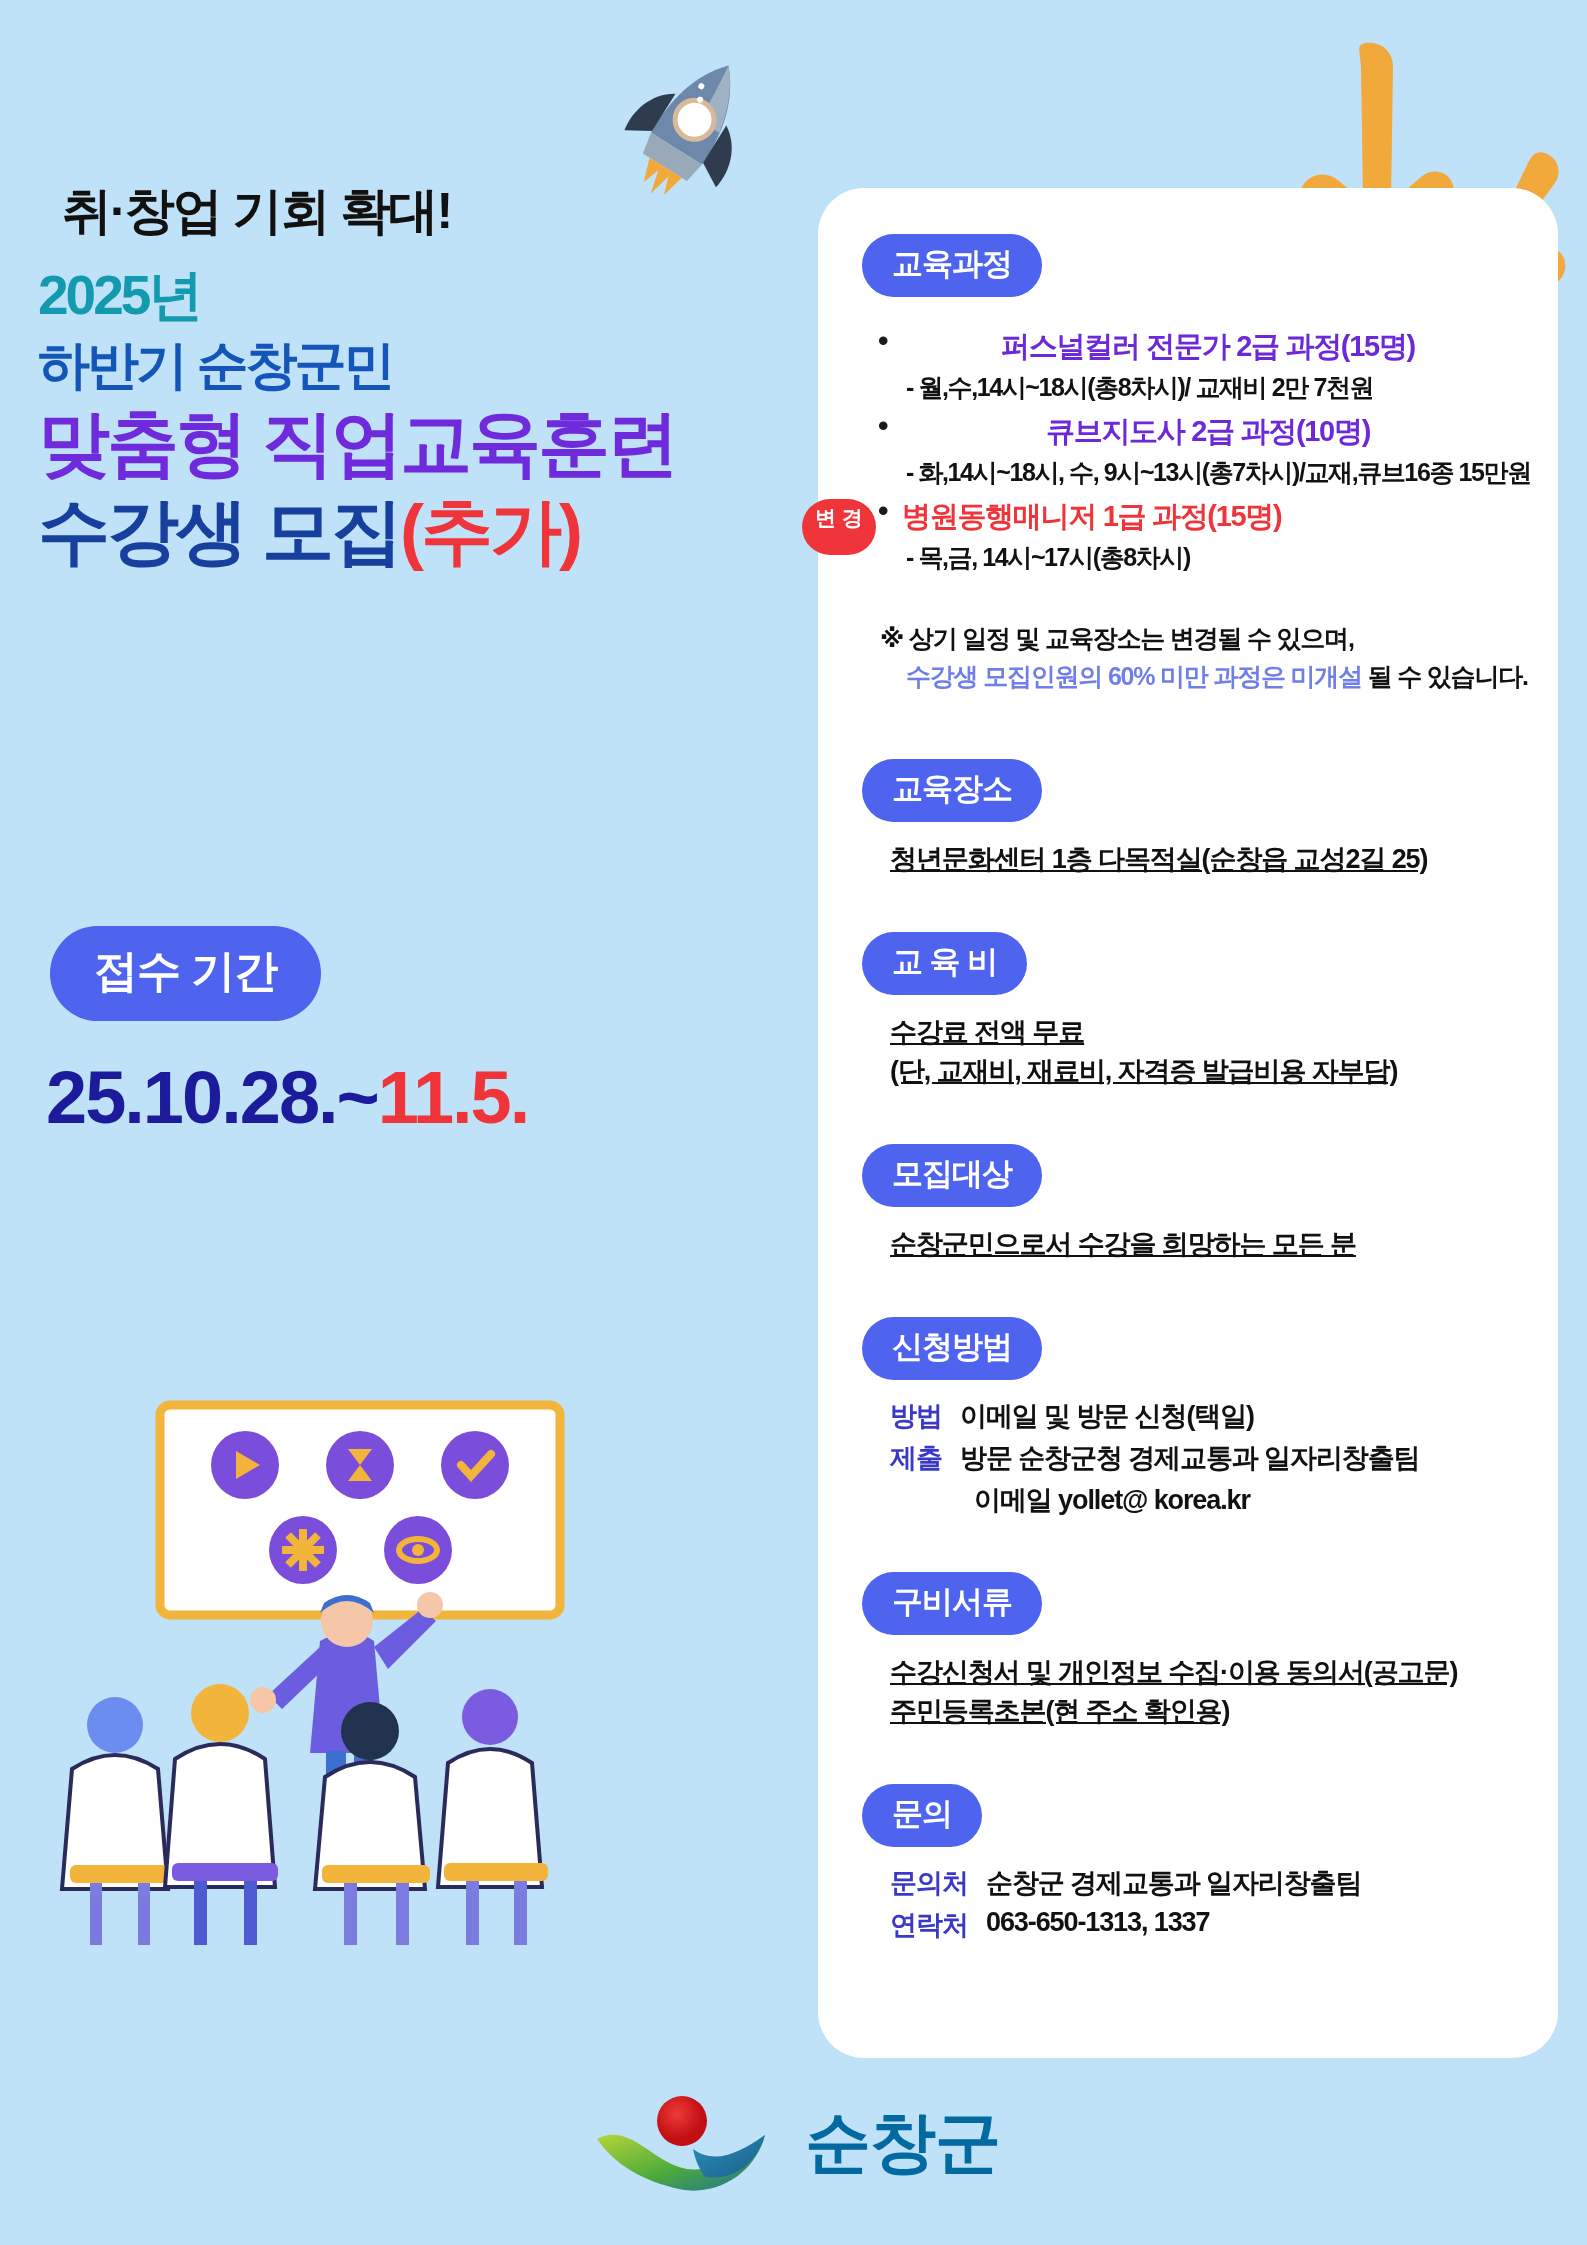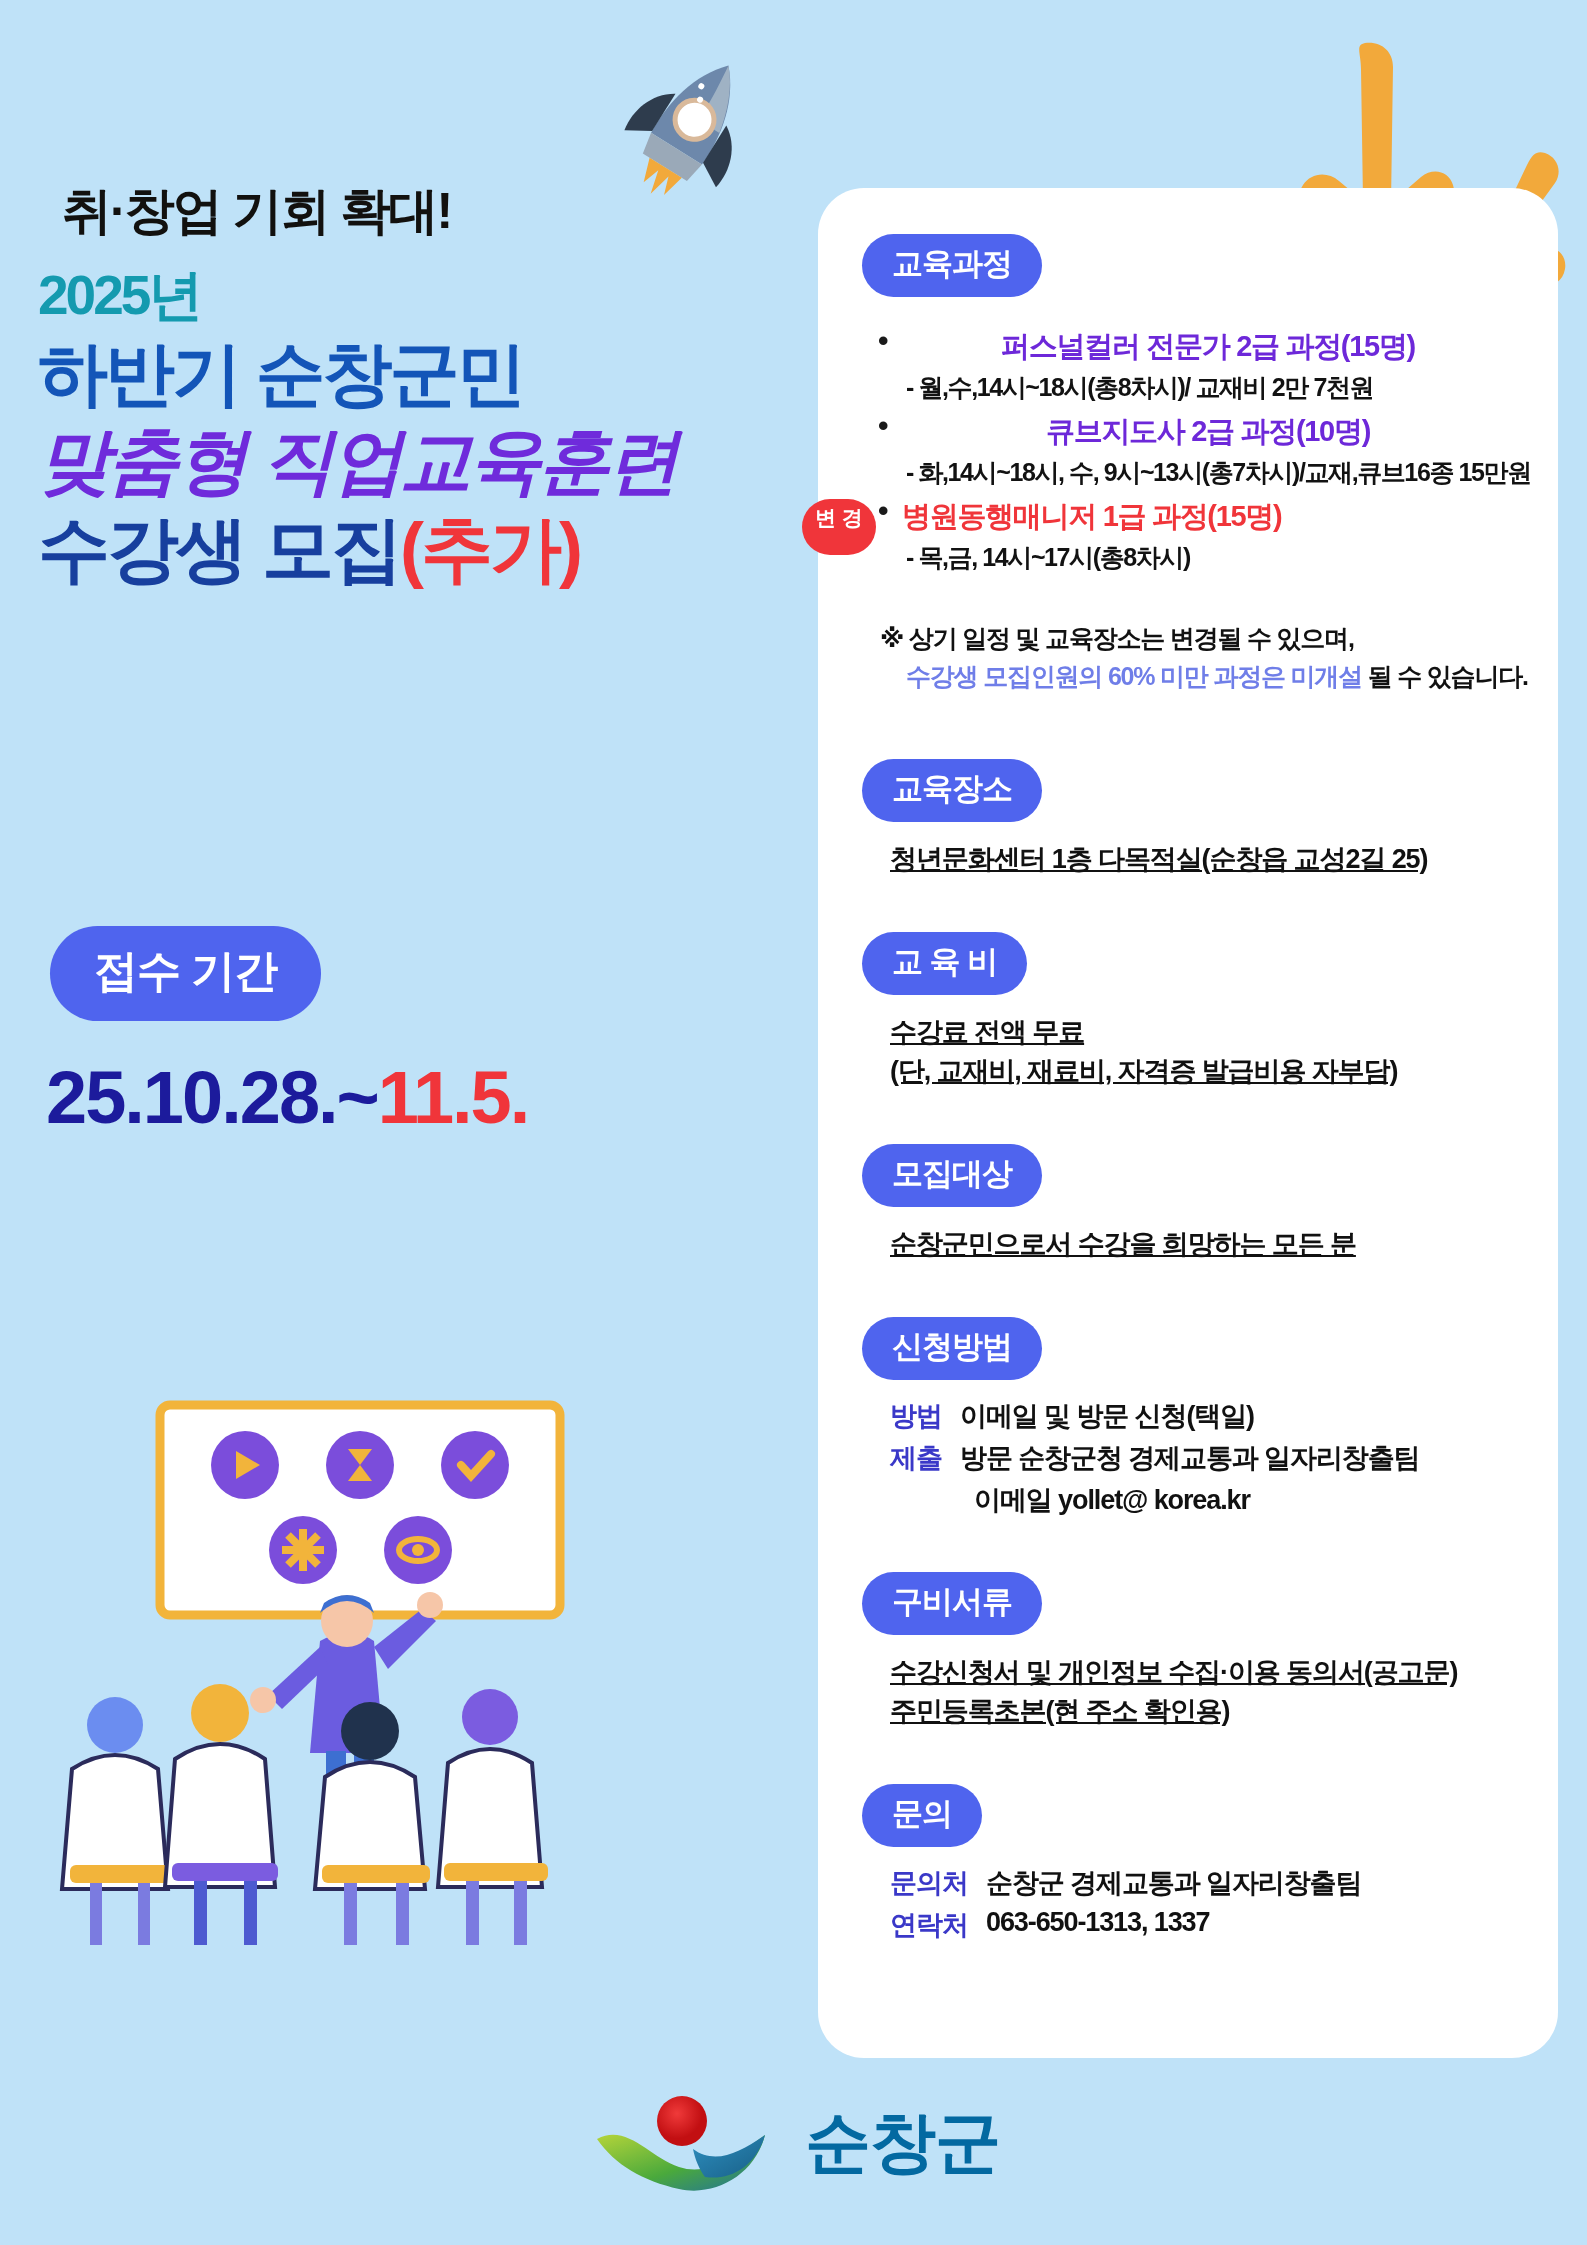--- a/index.html
+++ b/index.html
@@ -17,22 +17,22 @@
   .left-col { position:absolute; left:0; top:0; width:820px; height:2245px; }
 
   .kicker {
     position:absolute; left:62px; top:178px;
     font-size:50px; font-weight:800; color:#12110f;
     letter-spacing:-2px; white-space:nowrap;
   }
   .title-block { position:absolute; left:38px; top:268px; }
   .t-line { white-space:nowrap; letter-spacing:-3px; line-height:1.0; }
   .t1 { font-size:55px; font-weight:800; color:#149aaf; margin-bottom:16px; }
-  .t2 { font-size:70px; font-weight:800; color:#1355b8; margin-bottom:16px; }
-  .t3 { font-size:72px; font-weight:800; color:#6f2bdb; margin-bottom:16px;font-style:italic; }
+  .t2 { font-size:52px; font-weight:800; color:#1355b8; margin-bottom:16px; }
+  .t3 { font-size:72px; font-weight:800; color:#6f2bdb; margin-bottom:16px; }
   .t4 { font-size:72px; font-weight:800; color:#173f9e; }
   .t4 .add { color:#f0353a; }
 
   .period-pill {
     position:absolute; left:50px; top:926px;
     background:#4f64ee; color:#fff;
     border-radius:999px;
     padding:16px 44px 20px 44px;
     font-size:44px; font-weight:800; letter-spacing:-1px;
     white-space:nowrap;

